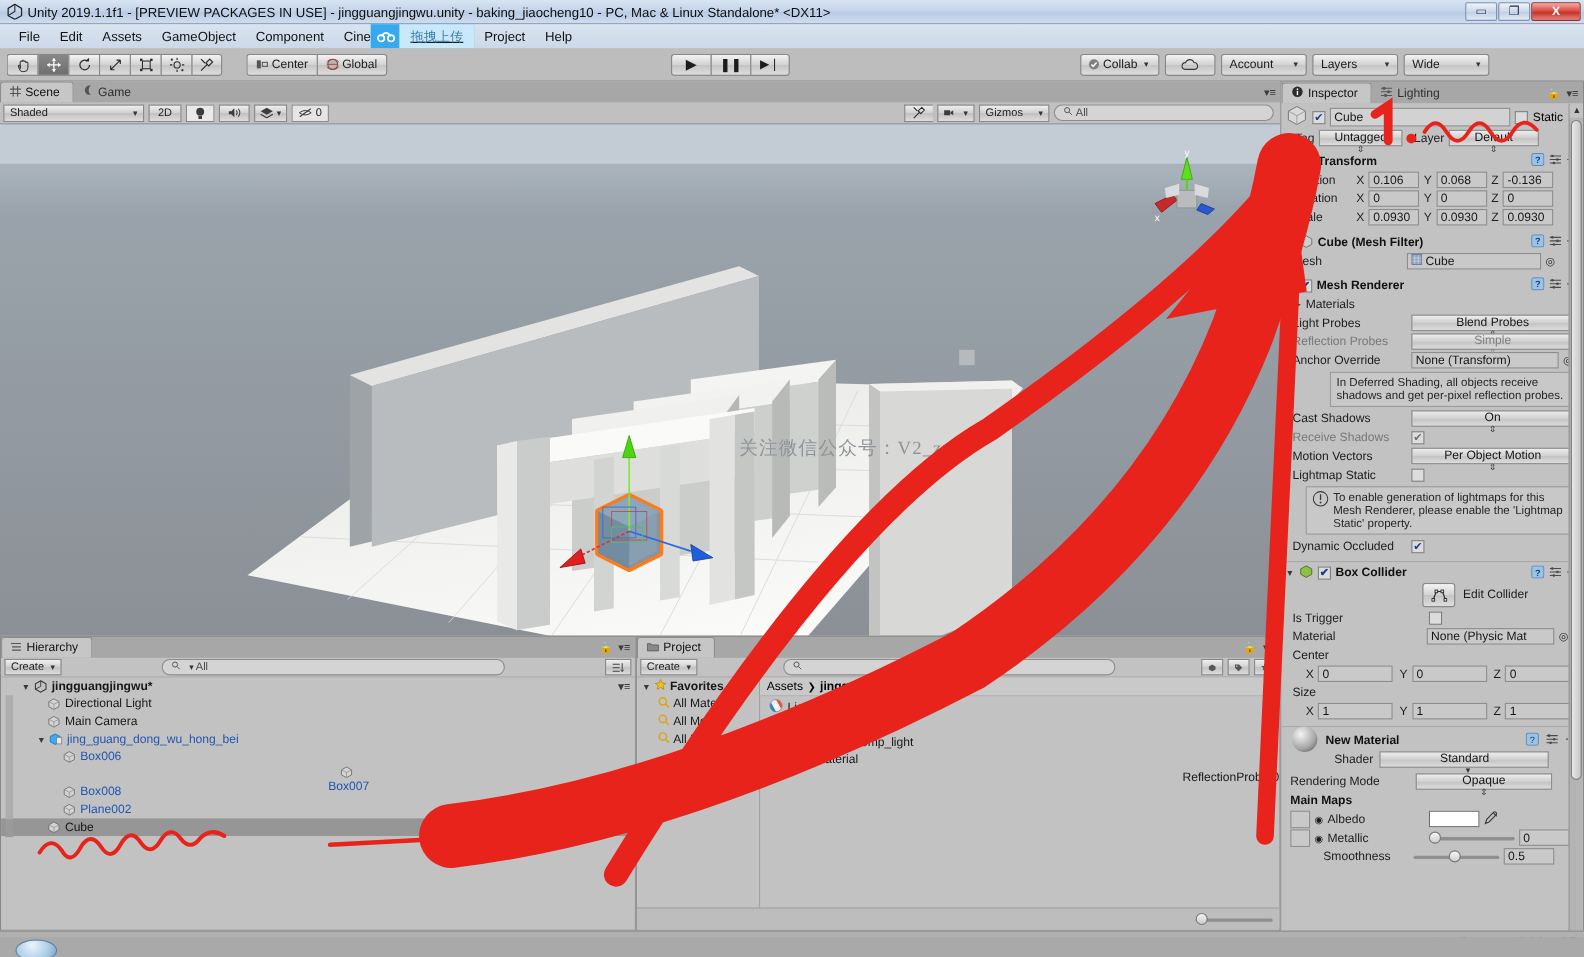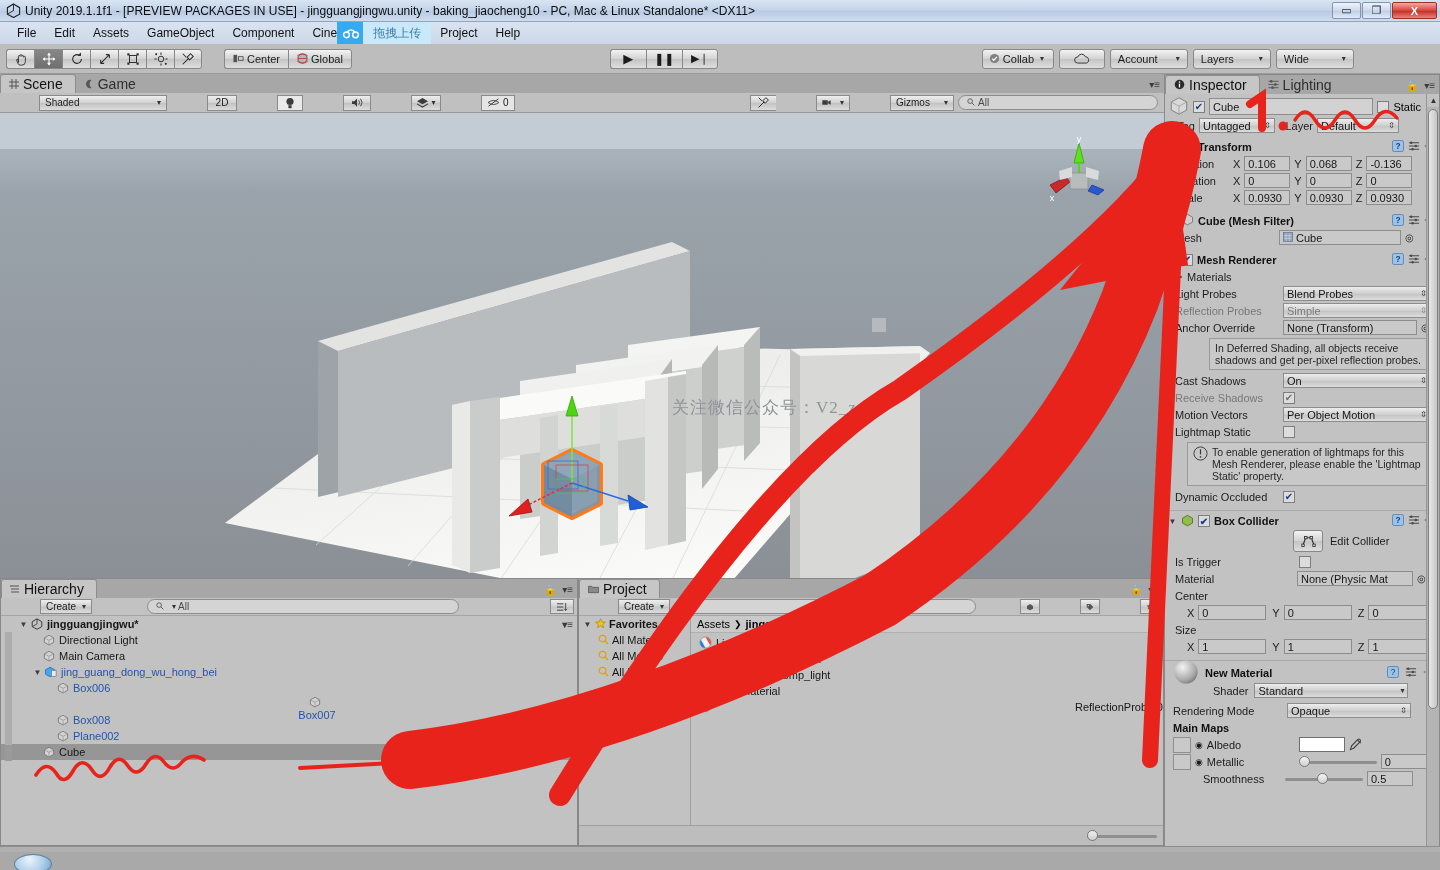--- a/index.html
+++ b/index.html
@@ -35,21 +35,21 @@
     border-color:#9c3129; color:#fff; font-weight:bold; }
 
   
   #menubar {
     left:0; top:22px; width:1440px; height:22px;
     background:linear-gradient(to bottom,#d9e3f0,#ccd8e9);
     display:flex; align-items:center; padding-left:8px;
   }
   .menu-item { font-size:12px; color:#111; padding:2px 9px; white-space:nowrap; }
   .cine-badge {
-    display:flex; align-items:center; height:22px; background:#35aaf0; padding:0 0 0 2px;
+    display:flex; align-items:center; height:22px; background:#35aaf0; padding:0 0 0 2px;text-decoration:underline;
   }
   .cine-icon { width:24px; height:22px; display:flex; align-items:center; justify-content:center; }
   .cine-text { background:#c9e9fb; color:#3f7fa8; height:22px; display:flex; align-items:center; padding:0 10px; font-size:12px; }
 
   
   #toolbar {
     left:0; top:44px; width:1440px; height:30px;
     background:#bdbdbd; border-bottom:1px solid #9a9a9a;
     display:flex; align-items:center;
   }
@@ -65,31 +65,31 @@
   .tgroup .tbtn:last-child { border-right-width:1px; border-radius:0 3px 3px 0; }
   .tbtn.active { background:linear-gradient(to bottom,#878787,#6f6f6f); color:#fff; }
   .pill { border-radius:3px; border:1px solid #888; height:20px;
     background:linear-gradient(to bottom,#f3f3f3,#d2d2d2 50%,#c4c4c4 51%,#dedede);
     display:flex; align-items:center; justify-content:center; padding:0 8px; color:#1c1c1c; }
   .caret { margin-left:6px; font-size:8px; color:#333; }
 
   
   .panel { background:#c2c2c2; border:1px solid #888; }
   .tabbar { height:19px; background:#a7a7a7; display:flex; align-items:flex-end; position:relative; }
-  .tab { height:19px; display:flex; align-items:center; padding:0 12px 0 8px; font-size:14px; color:#2e2e2e;
+  .tab { height:19px; display:flex; align-items:center; padding:0 12px 0 8px; font-size:11px; color:#2e2e2e;
     background:transparent; border-radius:3px 3px 0 0; gap:4px;}
   .tab.sel { background:#c6c6c6; border:1px solid #8d8d8d; border-bottom:none; color:#111; }
   .panel-opts { position:absolute; right:4px; bottom:3px; display:flex; gap:5px; align-items:center; color:#3b3b3b; font-size:10px;}
 
   
   #sceneview { left:0; top:74px; width:1164px; height:504px; }
   #scene-toolbar { height:20px; background:#c0c0c0; display:flex; align-items:center; gap:4px;
     border-bottom:1px solid #9a9a9a; padding-left:3px; }
   .stb { height:16px; border:1px solid #8a8a8a; background:linear-gradient(to bottom,#efefef,#cfcfcf 50%,#c2c2c2 51%,#dcdcdc);
-    display:flex; align-items:center; padding:0 5px; font-size:10px; color:#1d1d1d;margin-left:36px; }
+    display:flex; align-items:center; padding:0 5px; font-size:10px; color:#1d1d1d; }
   .searchfield { height:15px; border:1px solid #8d8d8d; border-radius:8px; background:#d4d4d4;
     display:flex; align-items:center; padding:0 8px; font-size:10px; color:#4a4a4a; }
   #scene-canvas { position:relative; overflow:hidden; background:#8a8f94; }
 
   
   #hierarchy { left:0; top:578px; width:578px; height:268px; }
   .hrow { height:16px; display:flex; align-items:center; font-size:11px; color:#171717; padding-left:4px; }
   .hrow.sel { background:#969696; }
   .disc { width:9px; font-size:8px; color:#3a3a3a; display:inline-block; text-align:center; }
   .cubeico { width:13px; height:13px; margin-right:3px; flex:none; }
@@ -103,21 +103,21 @@
   #inspector { left:1164px; top:74px; width:276px; height:772px; }
   .insp-body { background:#c2c2c2; position:relative; height:100%; overflow:hidden;}
   .comp-header { display:flex; align-items:center; height:17px; gap:4px; padding:0 3px;
     background:#c2c2c2; font-weight:bold; font-size:11px; color:#111; }
   .row { display:flex; align-items:center; height:17px; font-size:11px; color:#1c1c1c; padding-left:6px;}
   .fld { border:1px solid #8d8d8d; background:#c9c9c9; height:15px; display:flex; align-items:center;
     padding:0 3px; font-size:11px; color:#161616; }
   .fld.white { background:#d2d2d2; }
   .dd { border:1px solid #8d8d8d; height:15px; display:flex; align-items:center; justify-content:space-between;
     padding:0 3px; font-size:11px; color:#161616;
-    background:linear-gradient(to bottom,#ededed,#cfcfcf 50%,#c3c3c3 51%,#dcdcdc); }
+    background:linear-gradient(to bottom,#ededed,#cfcfcf 50%,#c3c3c3 51%,#dcdcdc);flex-direction:column; }
   .dd.dim { color:#7d7d7d; }
   .cb { width:12px; height:12px; border:1px solid #7e7e7e; background:#dcdcdc; display:flex;
     align-items:center; justify-content:center; font-size:10px; color:#1a3c8c; }
   .helpbox { border:1px solid #9a9a9a; background:#c8c8c8; font-size:10.5px; color:#262626;
     padding:3px 5px; line-height:12px; display:flex; gap:4px; }
   .section-title { font-weight:bold; font-size:11px; color:#111; }
 
   
   #annot { left:0; top:0; width:1440px; height:870px; pointer-events:none; }
 

